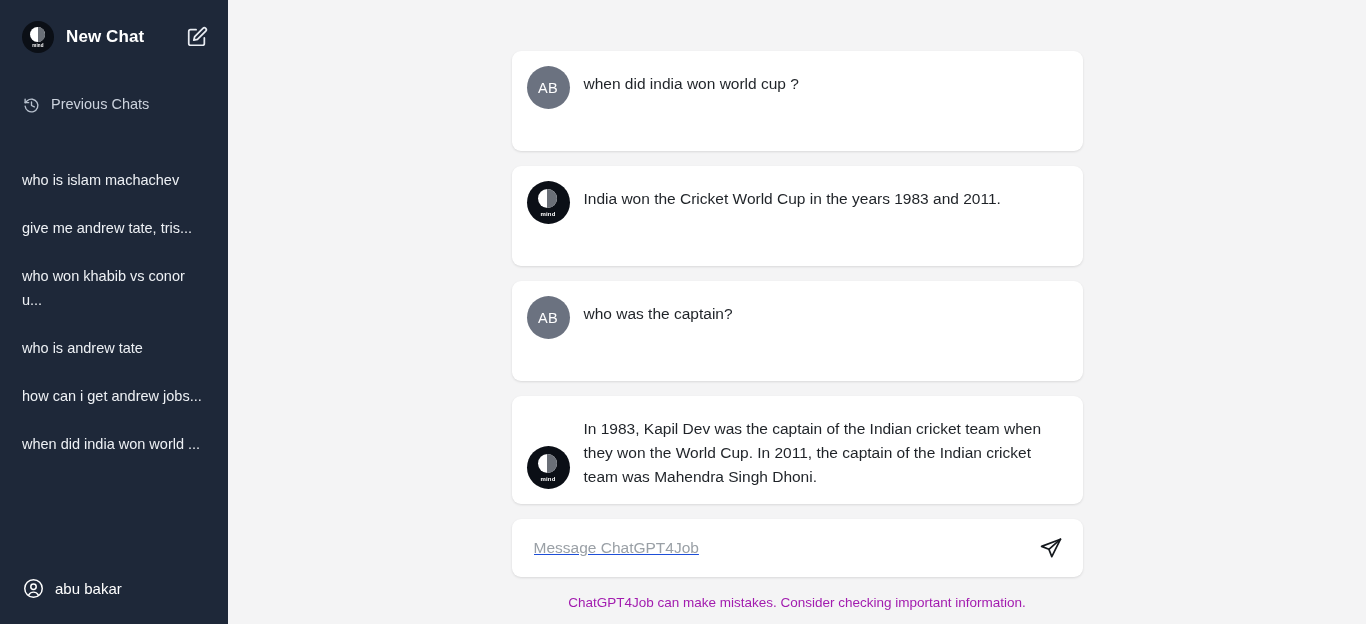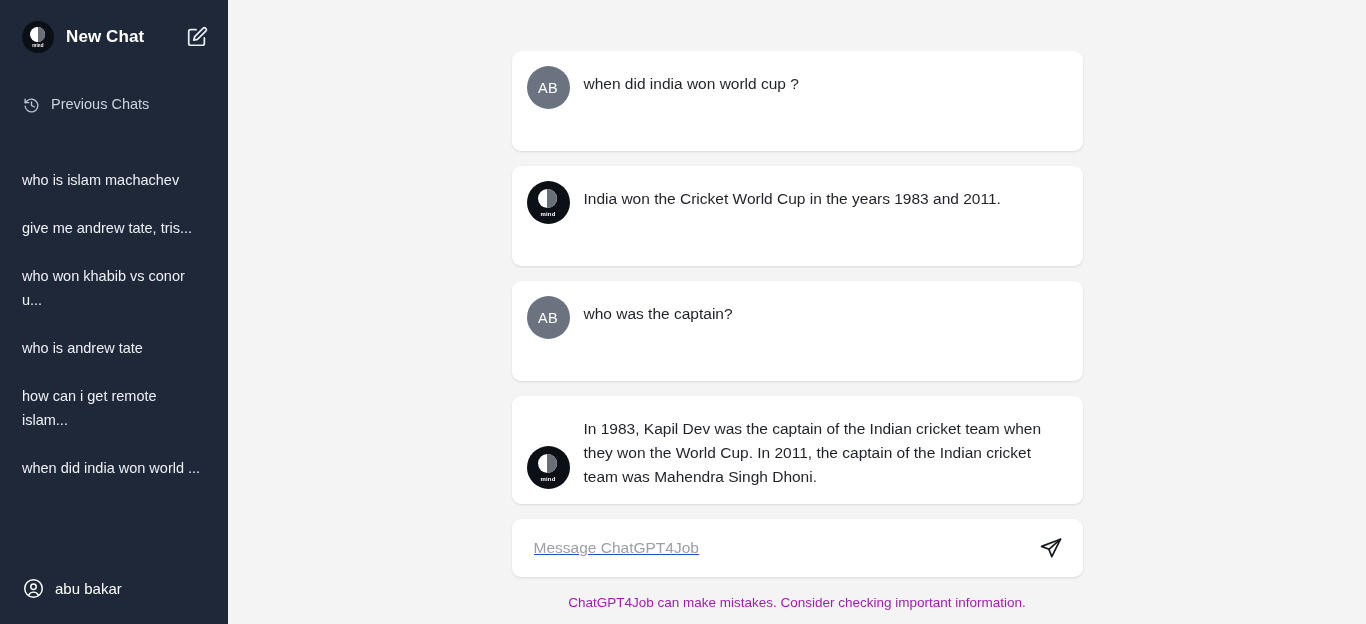--- a/index.html
+++ b/index.html
@@ -322,21 +322,21 @@
         </svg>
       </span>
       <span class="label">Previous Chats</span>
     </div>
 
     <nav class="chat-list">
       <div class="chat-item">who is islam machachev</div>
       <div class="chat-item">give me andrew tate, tris...</div>
       <div class="chat-item">who won khabib vs conor u...</div>
       <div class="chat-item">who is andrew tate</div>
-      <div class="chat-item">how can i get remote islam...</div>
+      <div class="chat-item">how can i get andrew jobs...</div>
       <div class="chat-item">when did india won world ...</div>
     </nav>
 
     <div class="sidebar-footer">
       <span class="avatar-icon">
         <svg width="21" height="21" viewBox="0 0 24 24" fill="none" stroke="#ffffff" stroke-width="1.7" stroke-linecap="round" stroke-linejoin="round">
           <circle cx="12" cy="12" r="10"></circle>
           <circle cx="12" cy="10" r="3.1"></circle>
           <path d="M6.6 19.2a6.3 6.3 0 0 1 10.8 0"></path>
         </svg>

